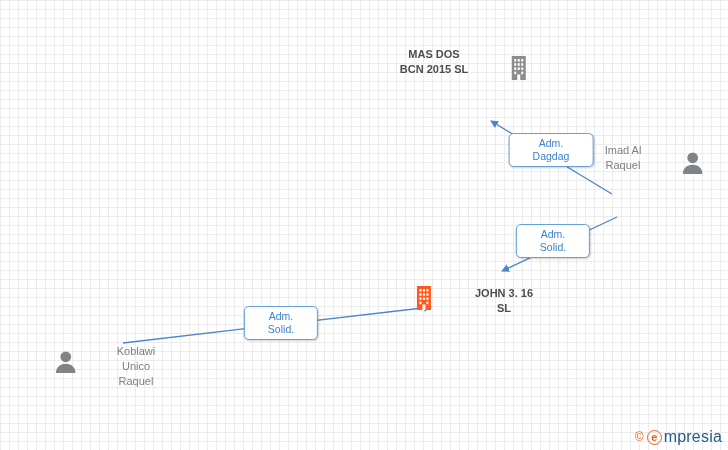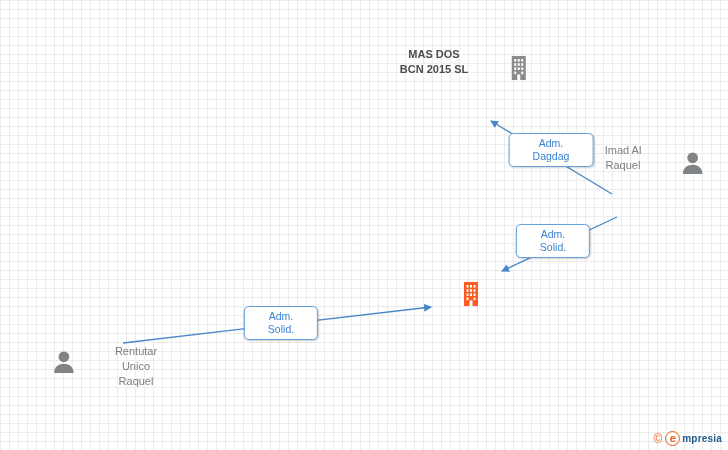--- a/index.html
+++ b/index.html
@@ -80,21 +80,21 @@
     border: 1.5px solid #e8611c;
     border-radius: 50%;
     color: #e8611c;
     display: inline-flex;
     align-items: center;
     justify-content: center;
     font-size: 11px;
     font-weight: bold;
     line-height: 1;
   }
-  .brand .brand-rest { color: #235a8c; font-size: 10px; font-weight: 700; letter-spacing: 0.2px; }
+  .brand .brand-rest { color: #235a8c; font-size: 16px; font-weight: 400; letter-spacing: 0.2px; }
 </style>
 </head>
 <body>
 
 <div class="canvas">
 
   <svg class="edges-layer">
     <defs>
       <marker id="arrow" markerWidth="9" markerHeight="9" refX="7" refY="4" orient="auto" markerUnits="userSpaceOnUse">
         <path d="M0,0 L8,4 L0,8 Z" fill="#4a86c8"></path>
@@ -157,31 +157,35 @@
             <rect x="17.5" y="10.2" width="2" height="2.6"></rect>
           <rect x="10.5" y="14.4" width="2" height="2.6"></rect>
             <rect x="14" y="14.4" width="2" height="2.6"></rect>
             <rect x="17.5" y="14.4" width="2" height="2.6"></rect>
           <rect x="10.5" y="18.6" width="2" height="2.6"></rect>
             <rect x="17.5" y="18.6" width="2" height="2.6"></rect>
           <rect x="13.5" y="21.5" width="3" height="5.5"></rect>
         </g>
       </svg>
     </span>
+    <div class="label company-label label-below">
+      <div>JOHN 3. 16</div>
+      <div>SL</div>
+    </div>
   </div>
 
   <div class="node" style="left:103px; top:337px;">
     <span class="icon" style="color: rgb(128, 132, 135);">
       <svg width="30" height="30" viewBox="0 0 24 24">
         <circle cx="12" cy="7" r="4.3" fill="currentColor"></circle>
         <path d="M12 12.6c-5 0-7.8 3.2-7.8 7.4h15.6c0-4.2-2.8-7.4-7.8-7.4z" fill="currentColor"></path>
       </svg>
     </span>
     <div class="label person-label label-below">
-      <div>Rentutar</div>
+      <div>Koblawi</div>
       <div>Unico</div>
       <div>Raquel</div>
     </div>
   </div>
 
   <div class="edge-label" style="left:551px; top:150px;">
     <div>Adm.</div>
     <div>Dagdag</div>
   </div>
   <div class="edge-label" style="left:553px; top:241px;">

